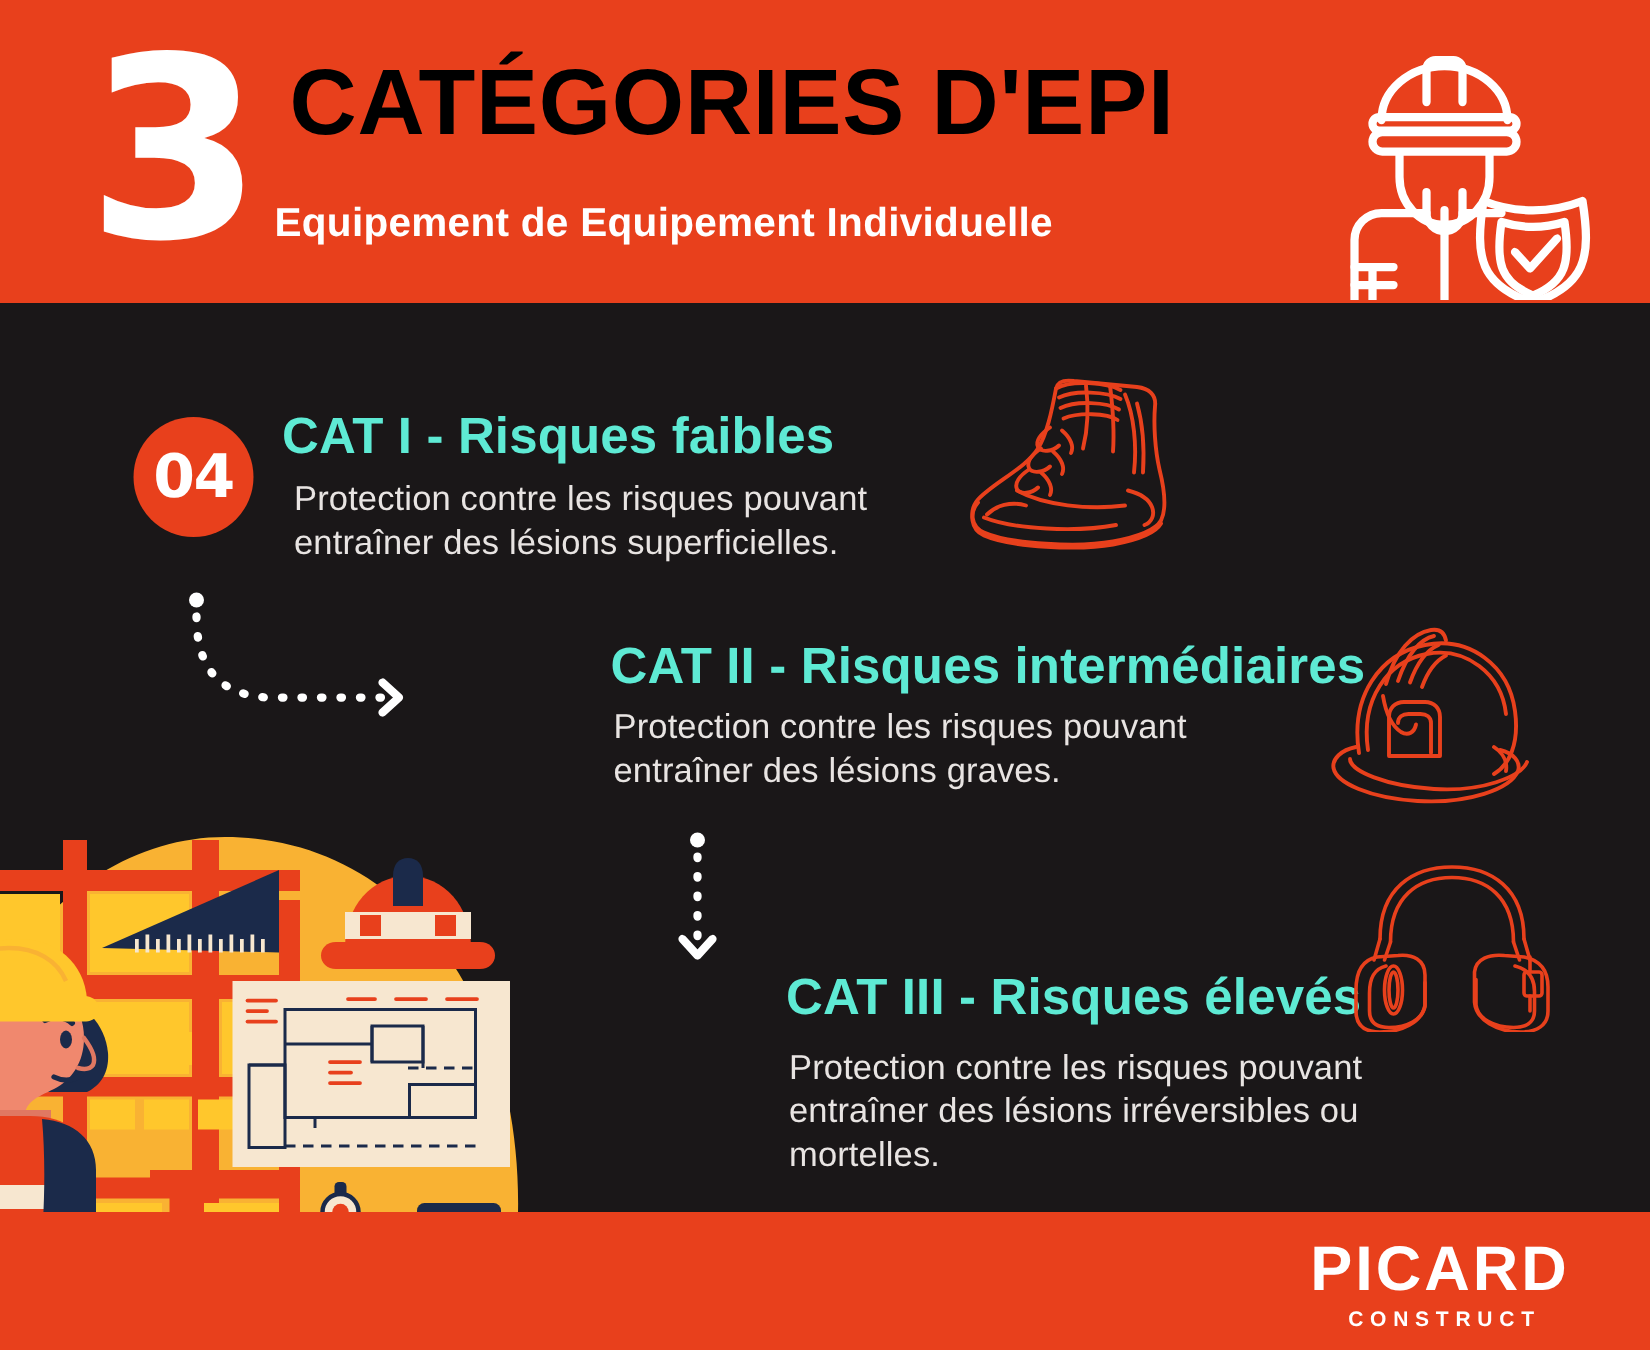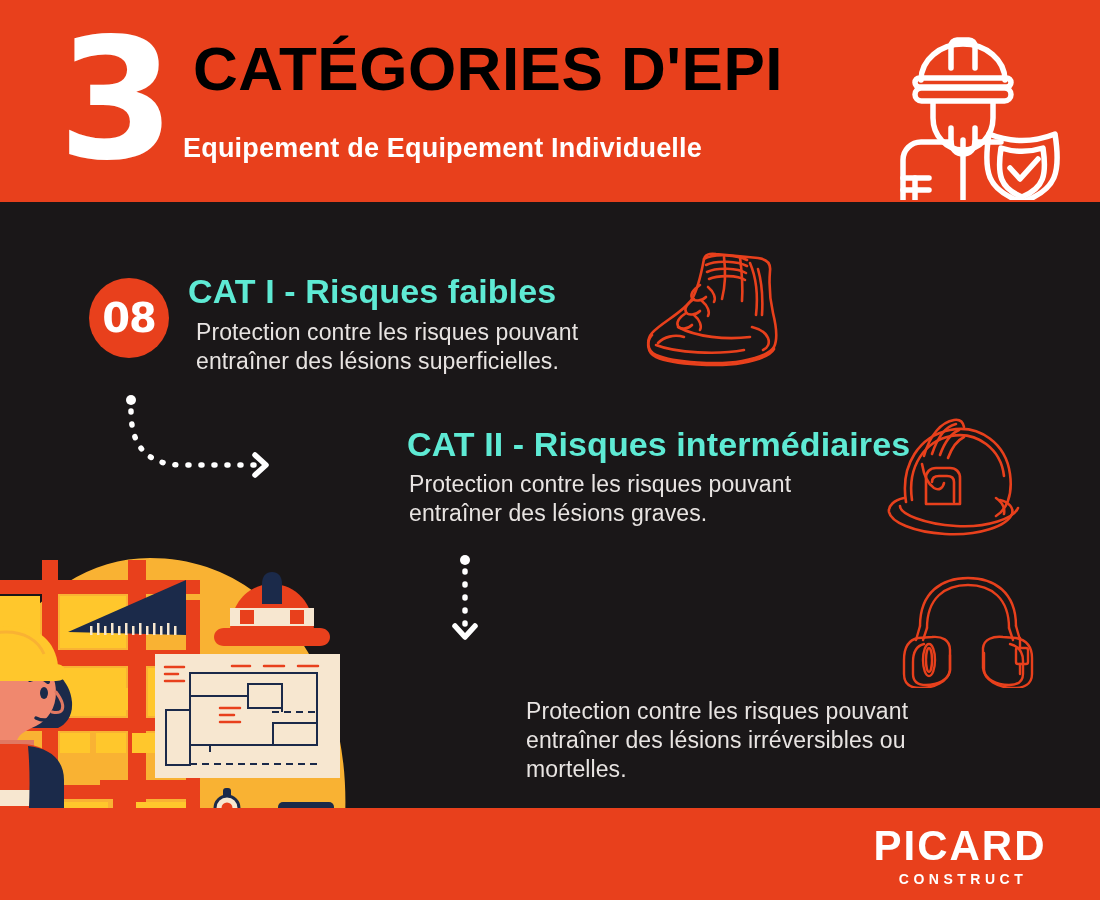--- a/index.html
+++ b/index.html
@@ -123,21 +123,21 @@
 
         <path d="M96 106 a90 90 0 0 0 66 0 c6 38 2 56 -33 68 c-35 -12 -39 -30 -33 -68 z"></path>
 
         <path d="M108 120 a70 70 0 0 0 42 0 c4 27 1 40 -21 49 c-22 -9 -25 -22 -21 -49 z"></path>
 
         <path d="M117 140 l10 11 l18 -20"></path>
       </g>
     </svg>
   </div>
 
-  <div class="badge" id="badge1">08</div>
+  <div class="badge" id="badge1">04</div>
   <div class="cat-title" id="title1">CAT I - Risques faibles</div>
   <div class="cat-desc" id="desc1">Protection contre les risques pouvant entraîner des lésions superficielles.</div>
 
   <svg id="icon-boot" viewBox="0 0 152 134">
     <g fill="none" stroke="#E8401C" stroke-width="2.6" stroke-linecap="round" stroke-linejoin="round">
 
       <path d="M64 16 c-3 16 -6 30 -12 40 c-8 13 -30 23 -40 34 c-6 7 -5 18 4 22 c18 8 64 10 86 6 c16 -3 28 -7 32 -14 c4 -8 2 -22 -1 -34 c-3 -13 -4 -30 -3 -42 c1 -8 -4 -12 -12 -13 l-42 -4 c-7 -1 -11 1 -12 5 z"></path>
 
       <path d="M64 16 c10 -6 34 -4 43 1"></path>
       <path d="M66 22 c10 -5 32 -4 41 1"></path>
@@ -198,20 +198,21 @@
       <path d="M118 84 c6 4 9 10 8 16"></path>
     </g>
   </svg>
 
   <svg id="arrow2" viewBox="0 0 90 110">
     <circle cx="33" cy="15" r="5" fill="#ffffff"></circle>
     <path d="M33 26 L33 84" fill="none" stroke="#ffffff" stroke-width="5.5" stroke-linecap="round" stroke-dasharray="1 12"></path>
     <path d="M23 81 l10 11 l10 -11" fill="none" stroke="#ffffff" stroke-width="5.5" stroke-linecap="round" stroke-linejoin="round"></path>
   </svg>
 
+  <div class="cat-title" id="title3">CAT III - Risques élevés</div>
   <div class="cat-desc" id="desc3">Protection contre les risques pouvant entraîner des lésions irréversibles ou mortelles.</div>
 
   <svg id="icon-ear" viewBox="0 0 140 112">
     <g fill="none" stroke="#E8401C" stroke-width="2.4" stroke-linecap="round" stroke-linejoin="round">
 
       <path d="M22 50 C22 16 44 2 70 2 C96 2 118 16 118 50"></path>
       <path d="M29 52 C29 22 47 9 70 9 C93 9 111 22 111 52"></path>
 
       <path d="M22 50 l-4 14"></path>
       <path d="M29 52 l-4 12"></path>

